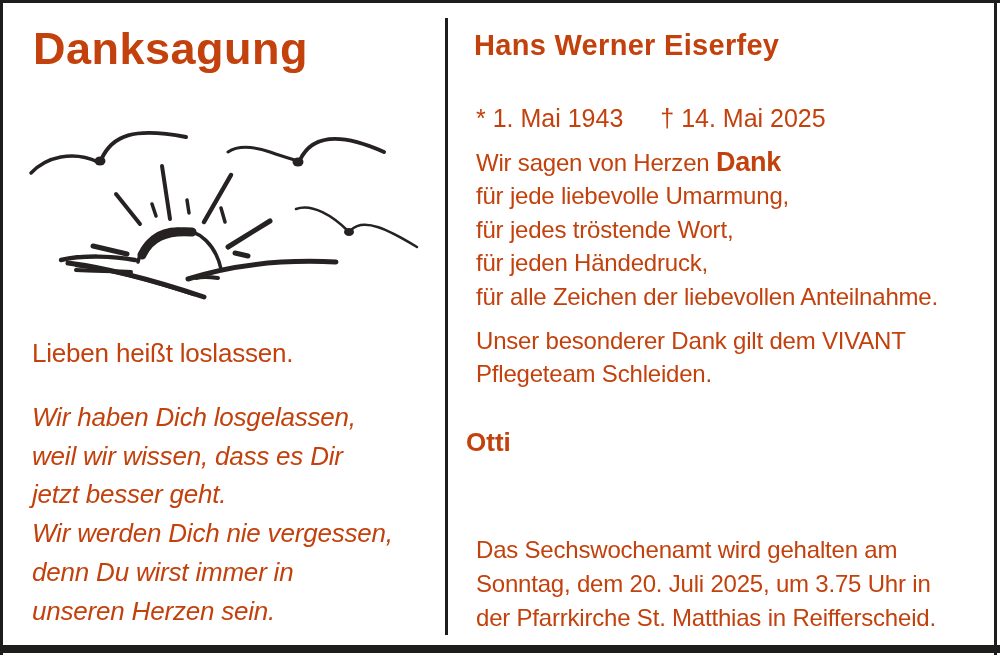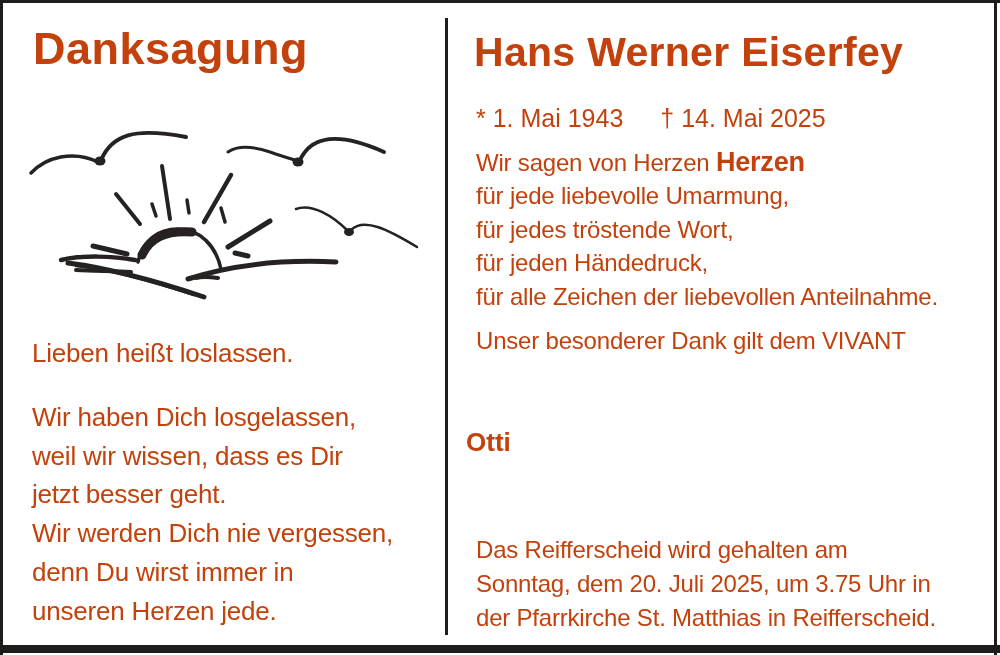--- a/index.html
+++ b/index.html
@@ -24,26 +24,26 @@
     font-size:45px;font-weight:bold;letter-spacing:.5px;line-height:1.1;
   }
   .sketch{position:absolute;left:18px;top:106px;}
 
   .motto{
     position:absolute;left:32px;top:338px;
     font-size:26px;letter-spacing:-.2px;
   }
   .poem{
     position:absolute;left:32px;top:398px;
-    font-size:26px;line-height:38.7px;letter-spacing:-.2px;
+    font-style:italic;font-size:26px;line-height:38.7px;letter-spacing:-.2px;
   }
 
   .name{
     position:absolute;left:474px;top:30px;margin:0;
-    font-size:41px;font-weight:bold;letter-spacing:.3px;line-height:1.1;
+    font-size:29px;font-weight:bold;letter-spacing:.3px;line-height:1.1;
     white-space:nowrap;
   }
   .dates{
     position:absolute;left:476px;top:84px;
     font-size:25px;white-space:nowrap;margin-top:20px;
   }
   .dates .death{margin-left:30px;}
 
   .bodytext{font-size:24px;letter-spacing:-.2px;}
   .thanks{position:absolute;left:476px;top:146px;line-height:33.4px;white-space:nowrap;}
@@ -114,48 +114,49 @@
   </svg>
 
   <div class="motto">Lieben heißt loslassen.</div>
 
   <div class="poem">
     <div>Wir haben Dich losgelassen,</div>
     <div>weil wir wissen, dass es Dir</div>
     <div>jetzt besser geht.</div>
     <div>Wir werden Dich nie vergessen,</div>
     <div>denn Du wirst immer in</div>
-    <div>unseren Herzen jede.</div>
+    <div>unseren Herzen sein.</div>
   </div>
 
   <h2 class="name">Hans Werner Eiserfey</h2>
 
   <div class="dates">
     <span class="birth">* 1. Mai 1943</span>
     <span class="death">† 14. Mai 2025</span>
   </div>
 
   <div class="thanks bodytext">
     <div>
       <span>Wir sagen von Herzen</span>
-      <span class="danke">Herzen</span>
+      <span class="danke">Dank</span>
     </div>
     <div>für jede liebevolle Umarmung,</div>
     <div>für jedes tröstende Wort,</div>
     <div>für jeden Händedruck,</div>
     <div>für alle Zeichen der liebevollen Anteilnahme.</div>
   </div>
 
   <div class="special bodytext">
     <div>Unser besonderer Dank gilt dem VIVANT</div>
+    <div>Pflegeteam Schleiden.</div>
   </div>
 
   <div class="mourners">
     <div>Otti</div>
   </div>
 
   <div class="service bodytext">
-    <div>Das Reifferscheid wird gehalten am</div>
+    <div>Das Sechswochenamt wird gehalten am</div>
     <div>Sonntag, dem 20. Juli 2025, um 3.75 Uhr in</div>
     <div>der Pfarrkirche St. Matthias in Reifferscheid.</div>
   </div>
 
 </div>
 
 </body></html>

